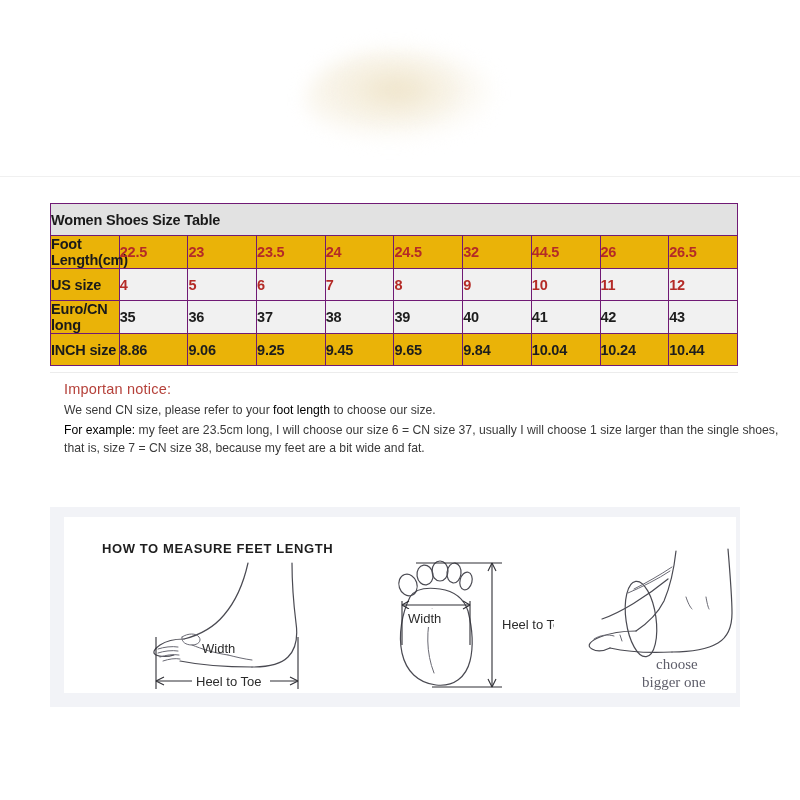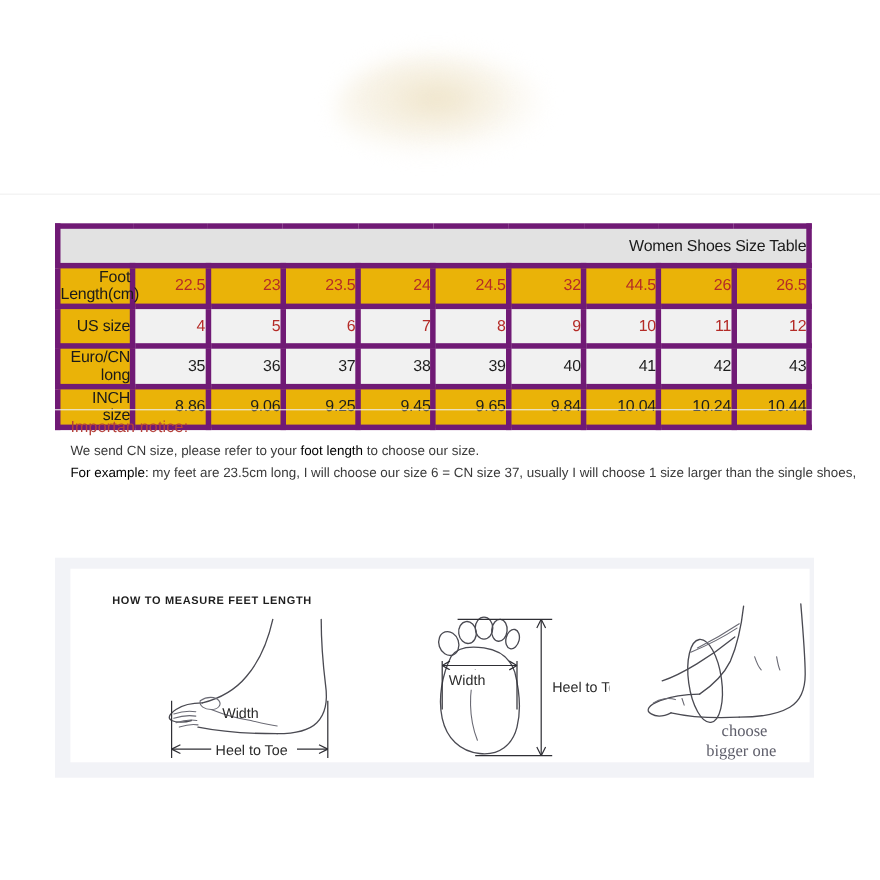--- a/index.html
+++ b/index.html
@@ -57,27 +57,27 @@
     position: absolute;
     left: 50px; top: 203px;
     width: 688px;
   }
   table.size-table {
     width: 100%;
     border-collapse: collapse;
     table-layout: fixed;
   }
   table.size-table td {
-    border: 5px solid #701a75;
-    text-align: right;
+    border: 1px solid #701a75;
+    text-align: left;
     font-size: 14.5px;
     color: #1a1a1a;
     height: 31px;
     padding: 0;
-    font-weight: normal;
+    font-weight: bold;
     letter-spacing: -0.2px;
   }
   td.tbl-title {
     background: #e2e2e2;
     font-size: 16.5px;
     font-weight: bold;
     color: #111;
     height: 34px;
     letter-spacing: 0.2px;
     border-color: #d4d4d4;
@@ -134,21 +134,21 @@
   }
   .measure-inner {
     position: absolute;
     left: 14px; top: 10px;
     width: 672px; height: 176px;
     background: #ffffff;
   }
   .measure-title {
     position: absolute;
     left: 38px; top: 24px;
-    font-size: 10px;
+    font-size: 13px;
     font-weight: bold;
     color: #1e1e1e;
     letter-spacing: 0.6px;
   }
   .fig {
     position: absolute;
   }
   .fig1 { left: 76px;  top: 40px; }
   .fig2 { left: 310px; top: 32px; }
   .fig3 { left: 500px; top: 30px; }
@@ -258,20 +258,21 @@
   <div class="notice-title">Importan notice:</div>
 
   <div class="notice-line">
     <span>We send CN size, please refer to your </span><span class="accent">foot length</span><span> to choose our size.</span>
   </div>
 
   <div class="notice-line notice-para">
     <span class="accent">For example:</span><span> my feet are 23.5cm long, I will choose our size 6 = CN size 37, usually I will choose 1 size larger than the single shoes,</span>
   </div>
 
+  <div class="notice-line">that is, size 7 = CN size 38, because my feet are a bit wide and fat.</div>
 </div>
 
 <div class="measure-panel">
   <div class="measure-inner">
 
     <div class="measure-title">HOW TO MEASURE FEET LENGTH</div>
 
     <svg class="fig fig1" width="210" height="140" viewBox="0 0 210 140">
 
       <path class="stroke" d="M108 6 C104 24 96 44 84 58 C74 70 60 78 44 82"></path>

